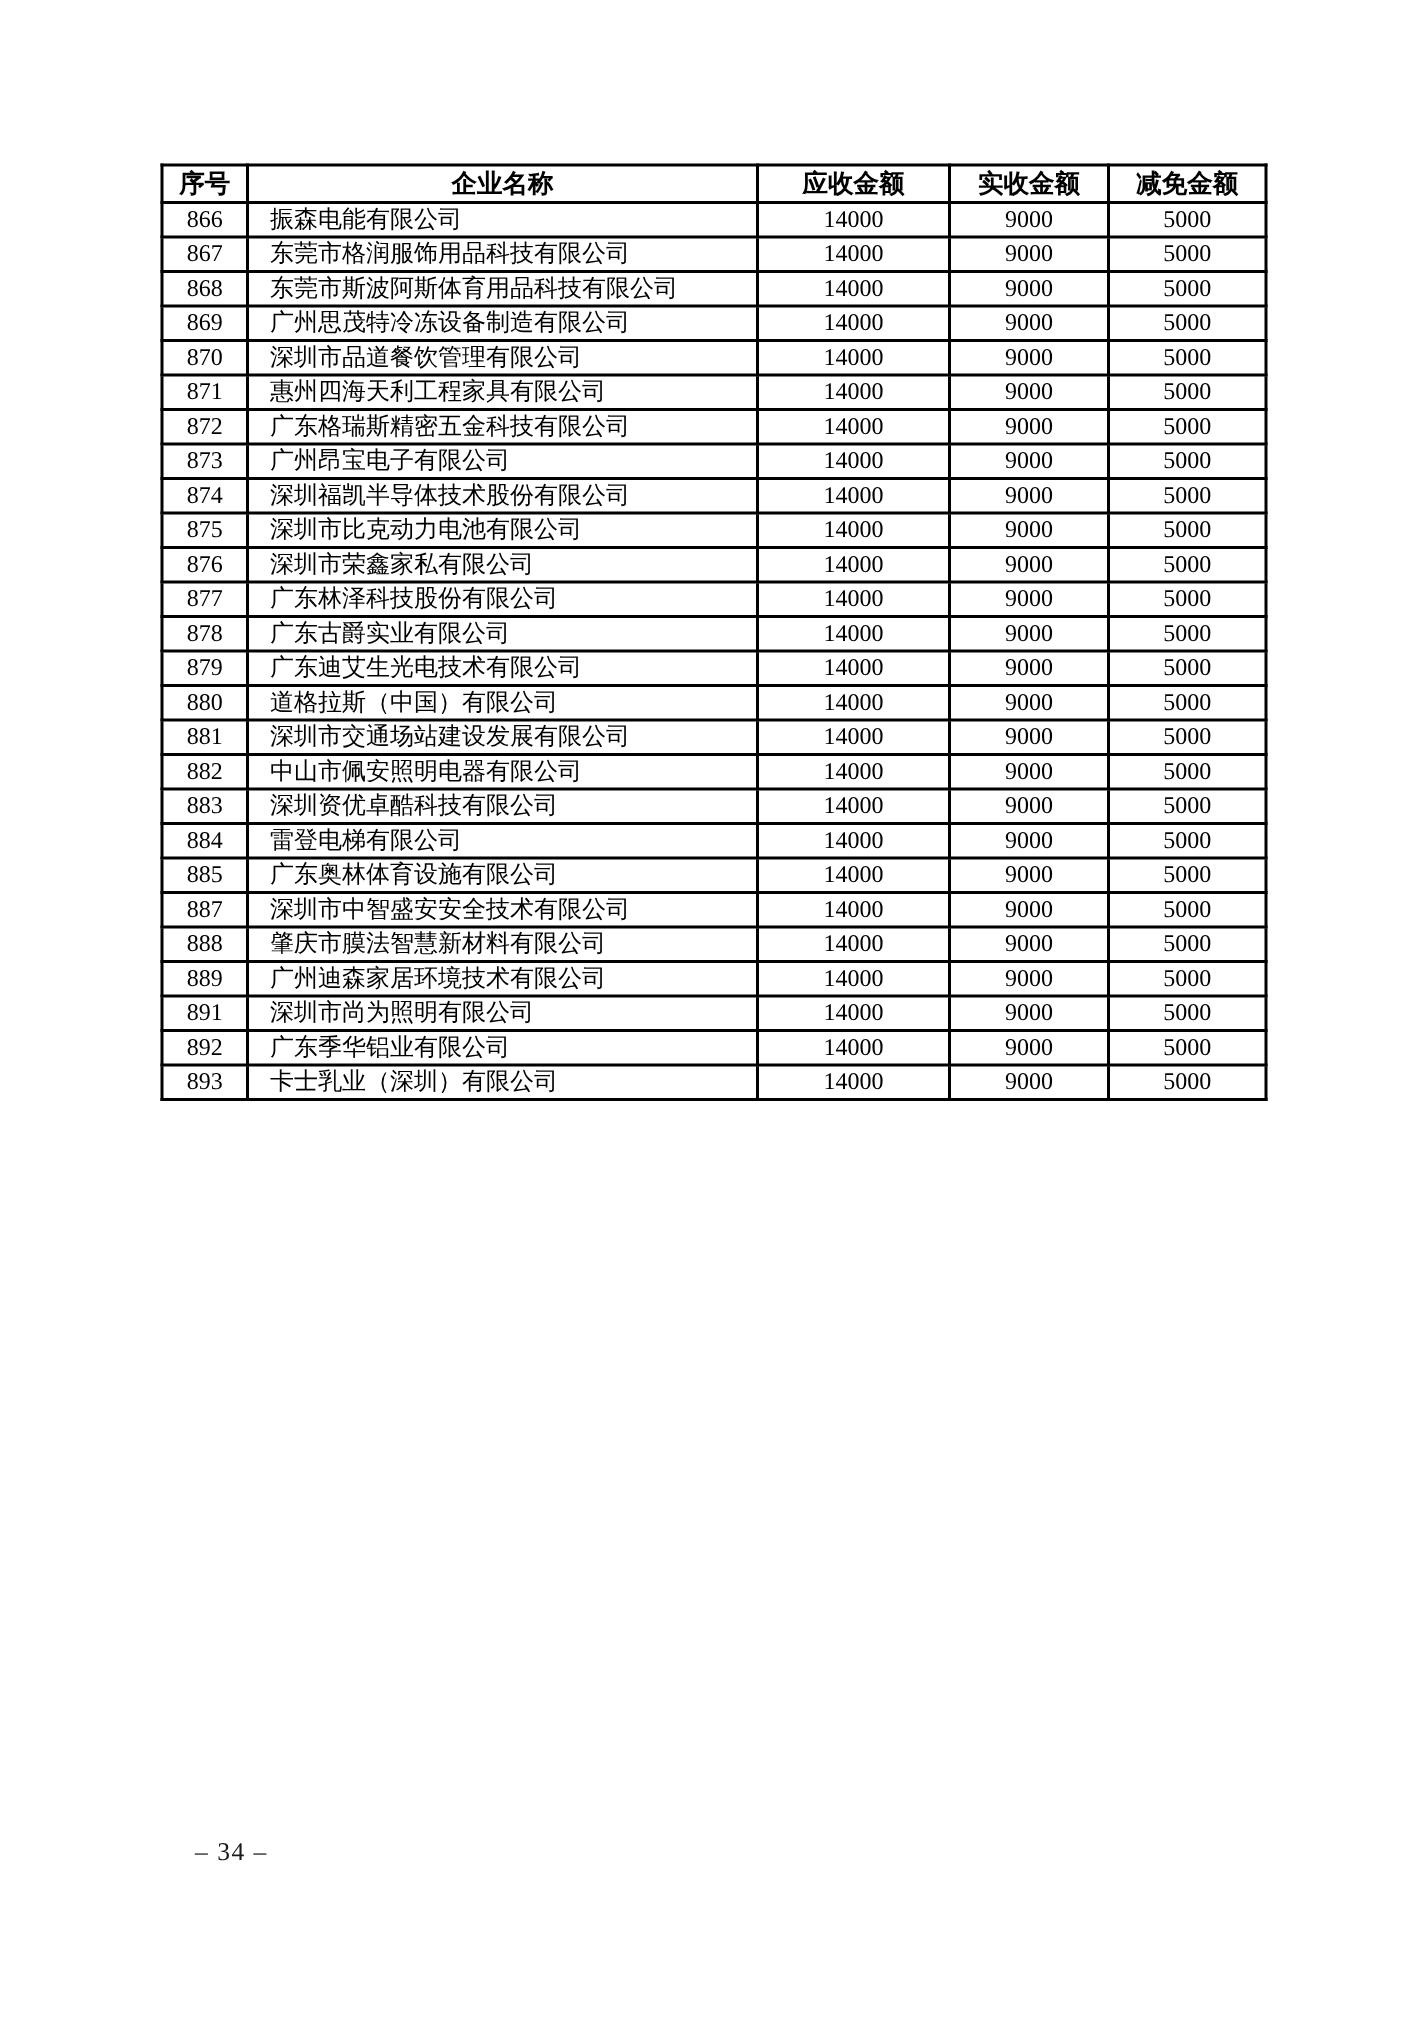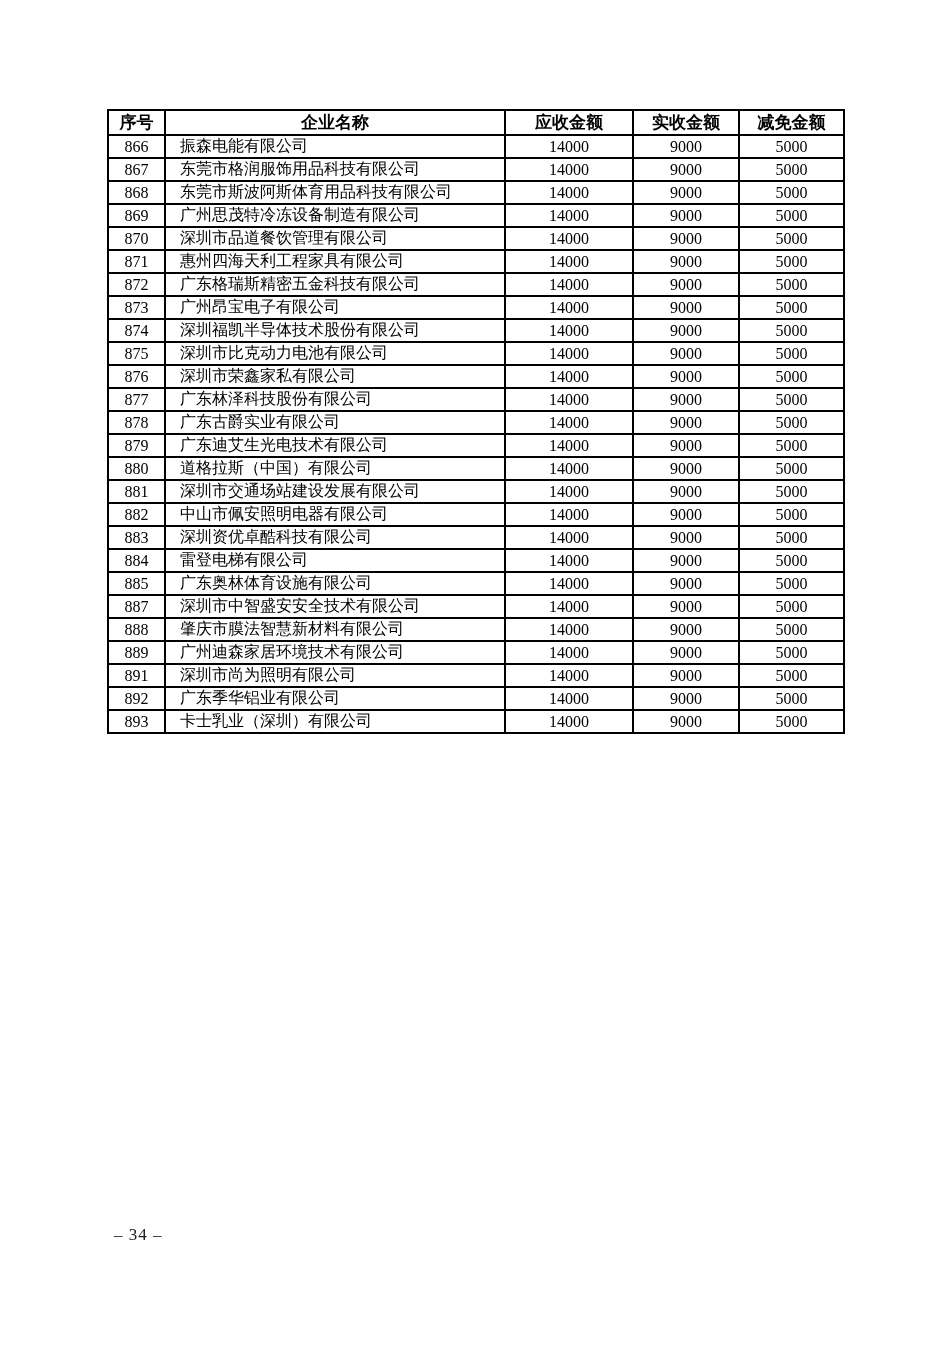--- a/index.html
+++ b/index.html
@@ -45,21 +45,21 @@
     font-size: 16px;
     text-align: center;
   }
   table.fee-table td.name-cell {
     text-align: left;
     padding-left: 14px;
     border-radius: 15px;
   }
   .page-number {
     position: absolute;
-    left: 114px;
+    left: 130px;
     top: 1225px;
     font-size: 17px;
     color: #1a1a1a;
     letter-spacing: 1px;
   }
 </style>
 </head>
 <body>
 
 <table class="fee-table">

